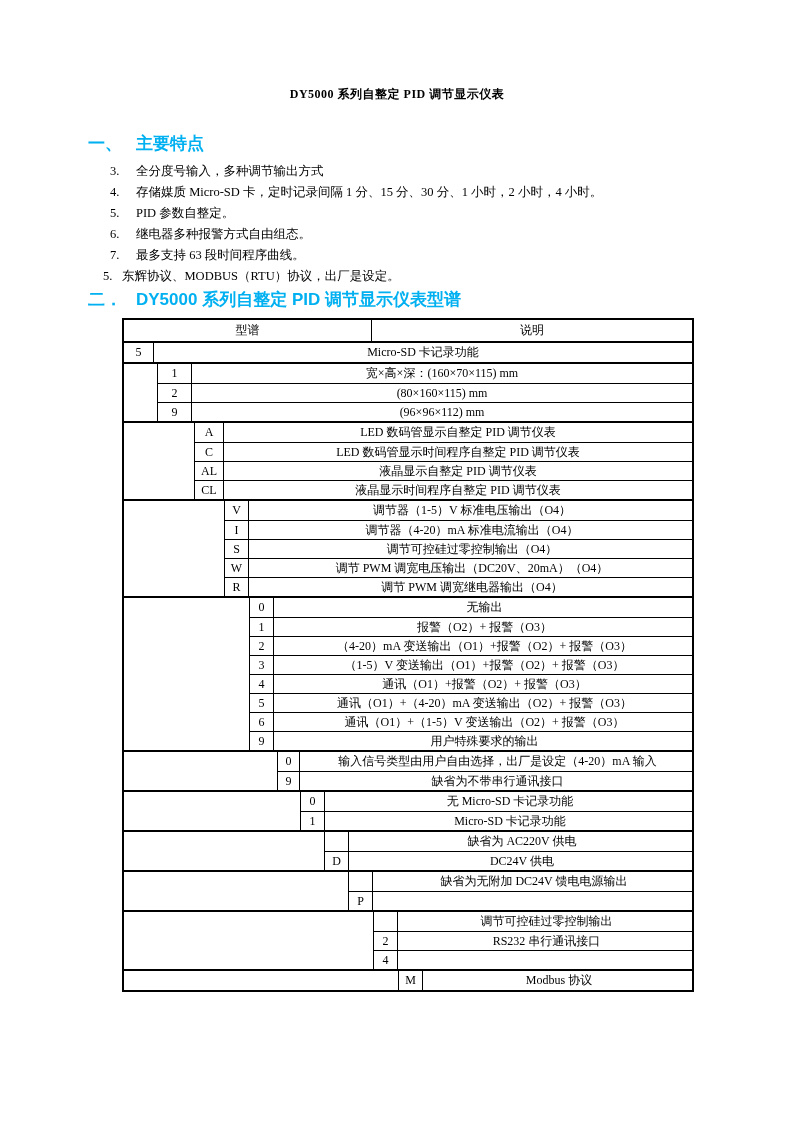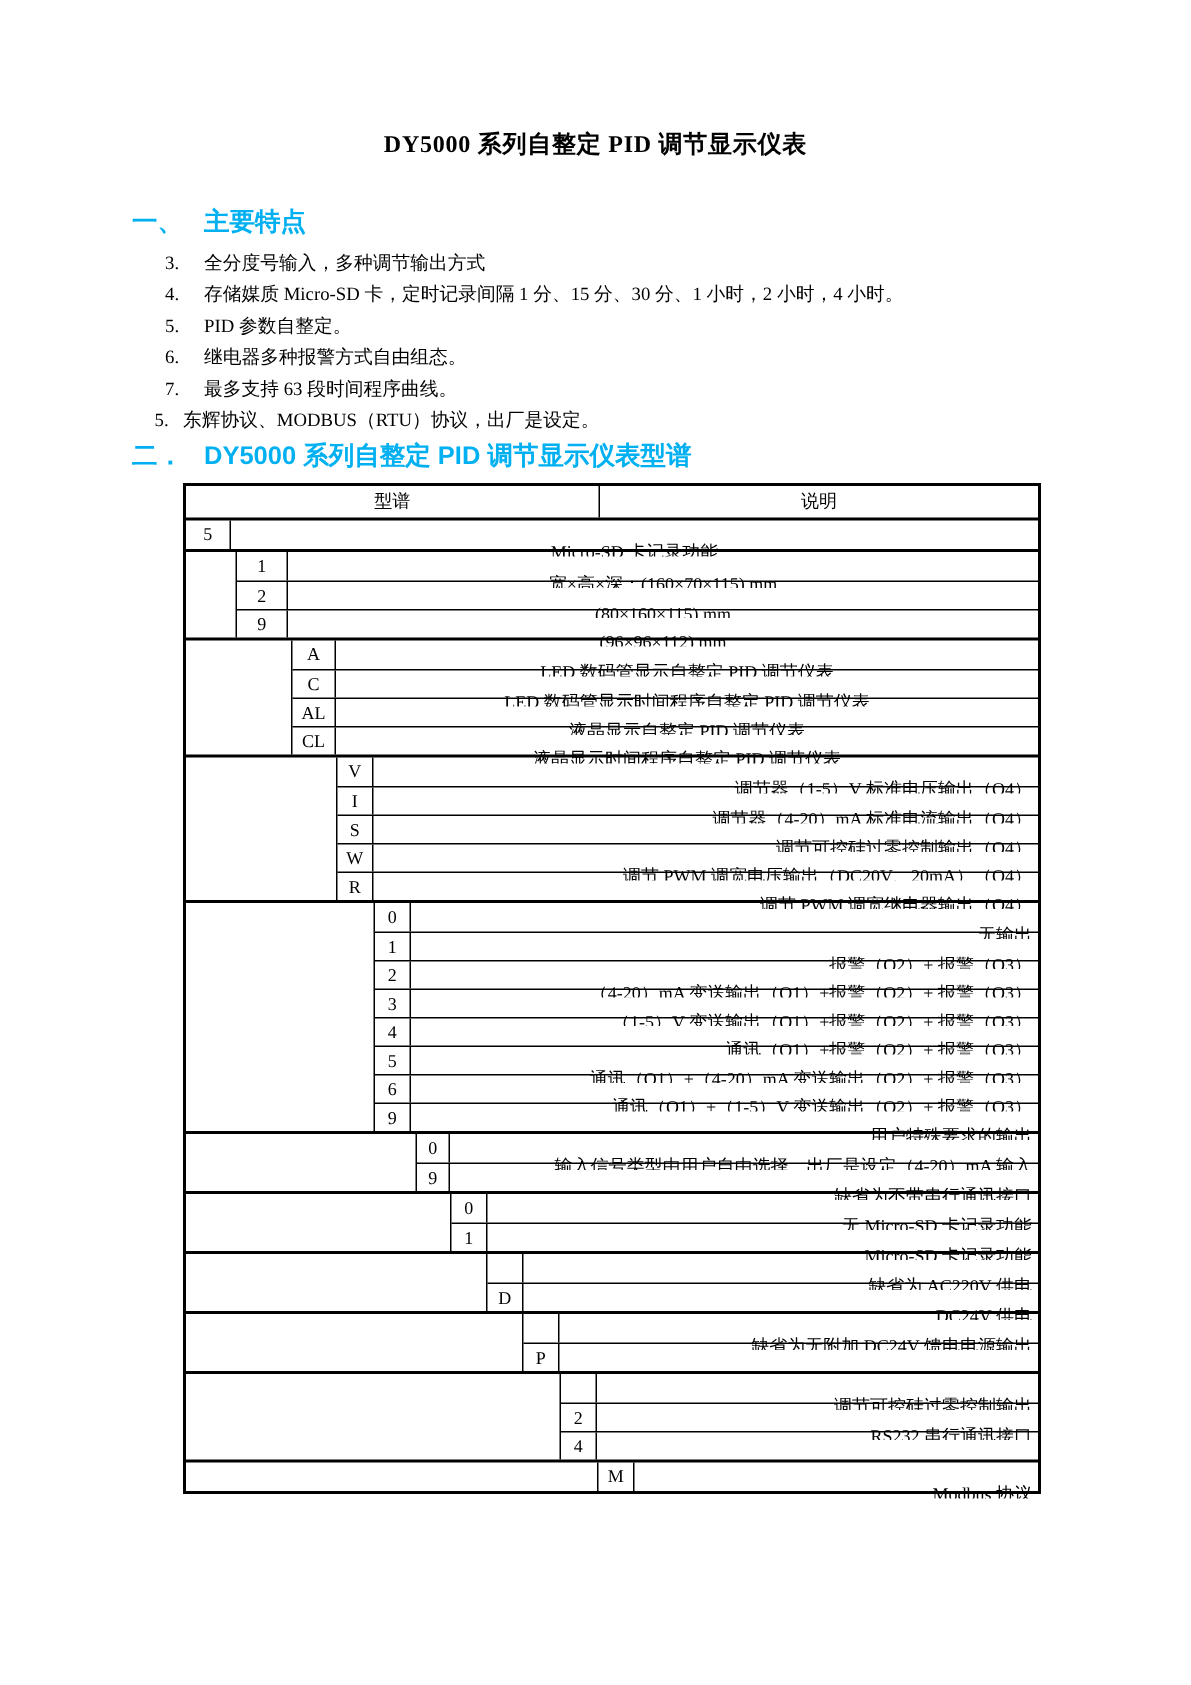--- a/index.html
+++ b/index.html
@@ -10,21 +10,21 @@
     width: 794px; height: 1123px;
     margin: 0 auto;
     background: #ffffff;
     font-family: "Liberation Serif", "DejaVu Serif", serif;
     color: #000;
     overflow: hidden;
   }
   .doc-title {
     padding-top: 86px;
     text-align: center;
-    font-size: 16px;
+    font-size: 12px;
     font-weight: bold;
     letter-spacing: 0.5px;
   }
   .sec-heading {
     margin: 31px 0 0 88px;
     color: var(--accent);
     font-weight: bold;
     font-size: 17px;
     font-family: "Liberation Sans", "DejaVu Sans", sans-serif;
     height: 20px; line-height: 20px;
@@ -37,35 +37,35 @@
   .feature-item:last-child { margin-left: -7px; }
   .feature-item:last-child .f-num { width: 19px; }
 
   .spec-table {
     margin: 8px 0 0 122px;
     width: 572px;
     border: 2px solid #000;
     font-size: 12px;
   }
   .thead { display: flex; height: 21px; line-height: 20px; text-align: center; }
-  .thead .th-model { width: 276px; border-right: 1px solid #000; }
+  .thead .th-model { width: 248px; border-right: 1px solid #000; }
   .thead .th-desc  { flex: 1; }
   .tgroup { display: flex; border-top: 2px solid #000; }
   .spacer-cell { border-right: 1px solid #000; flex-shrink: 0; }
   .group-rows { flex: 1; display: flex; flex-direction: column; }
   .trow { display: flex; height: 19px; line-height: 18px; }
   .trow + .trow { border-top: 1px solid #000; }
   .key-cell {
     flex-shrink: 0;
     border-right: 1px solid #000;
     text-align: center;
   }
-  .desc-cell { flex: 1; padding: 12px 4px; white-space: nowrap; overflow: hidden; }
+  .desc-cell { flex: 1; padding: 0 4px; white-space: nowrap; overflow: hidden; }
   .desc-cell.center { text-align: center; }
-  .desc-cell.left { text-align: right; padding-left: 7px; }
+  .desc-cell.left { text-align: center; padding-left: 7px; }
 </style>
 </head>
 <body>
 
 <div class="page">
 
   <h1 class="doc-title">DY5000 系列自整定 PID 调节显示仪表</h1>
 
   <div class="sec-heading">
     <span class="sec-num">一、</span><span>主要特点</span>

